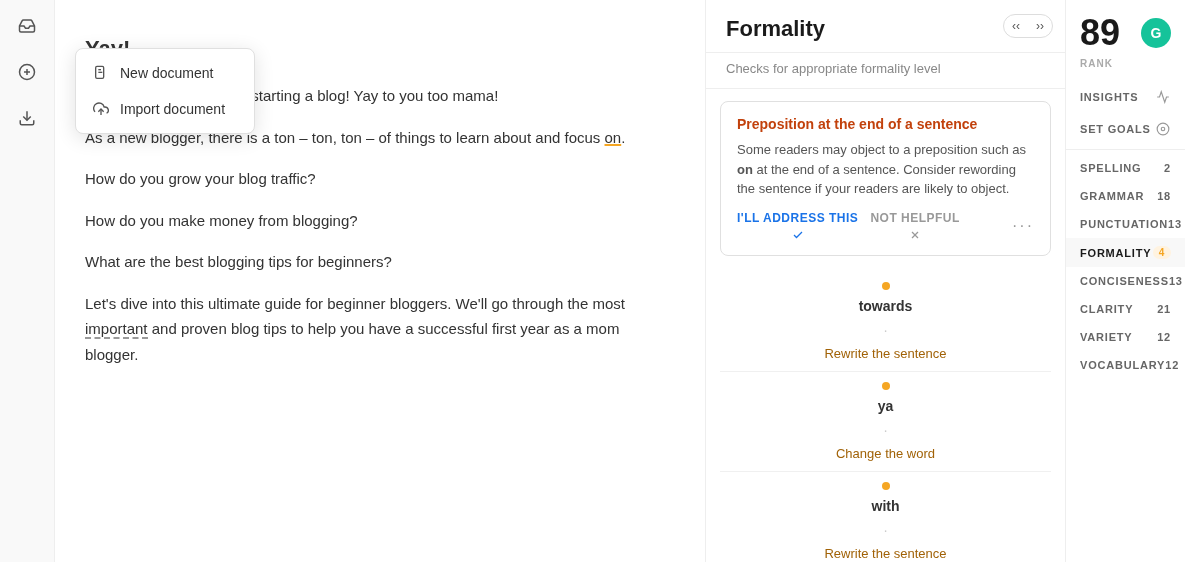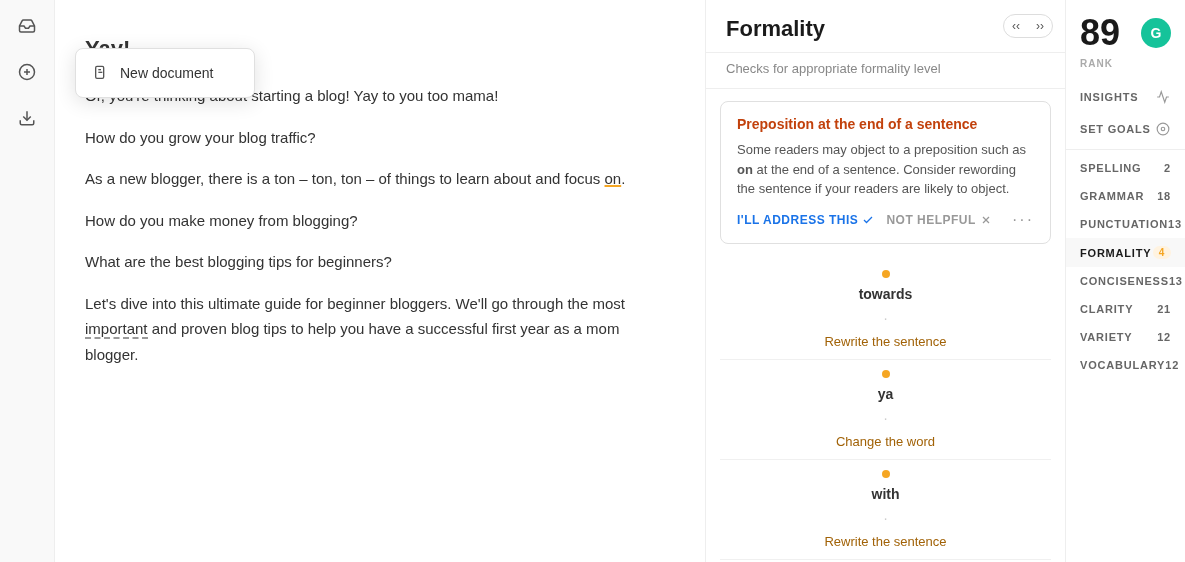--- a/index.html
+++ b/index.html
@@ -159,20 +159,21 @@
     .action-link {
       font-size: 12px;
       font-weight: 600;
       color: #1a73e8;
       cursor: pointer;
       display: flex;
       align-items: center;
       gap: 4px;
       text-transform: uppercase;
       letter-spacing: 0.5px;
+      flex-direction: column;
     }
     .action-link.dismiss { color: #999; }
     .action-dots {
       margin-left: auto;
       color: #999;
       cursor: pointer;
       font-size: 16px;
       letter-spacing: 2px;
     }
     .trash-icon {
@@ -337,27 +338,37 @@
     <div class="dropdown-item">
       <div class="dropdown-item-icon">
         <svg width="16" height="16" viewBox="0 0 24 24" fill="none" stroke="#555" stroke-width="2">
           <rect x="4" y="2" width="12" height="18" rx="2"></rect>
           <line x1="8" y1="7" x2="12" y2="7"></line>
           <line x1="8" y1="11" x2="14" y2="11"></line>
         </svg>
       </div>
       <span>New document</span>
     </div>
+    <div class="dropdown-item">
+      <div class="dropdown-item-icon">
+        <svg width="16" height="16" viewBox="0 0 24 24" fill="none" stroke="#555" stroke-width="2">
+          <polyline points="16 16 12 12 8 16"></polyline>
+          <line x1="12" y1="12" x2="12" y2="21"></line>
+          <path d="M20.39 18.39A5 5 0 0018 9h-1.26A8 8 0 103 16.3"></path>
+        </svg>
+      </div>
+      <span>Import document</span>
+    </div>
   </div>
 
   <div class="text-content">
     <p style="font-size:22px; font-weight:600; margin-top:0;">Yay!</p>
     <p>Or, you're thinking about starting a blog! Yay to you too mama!</p>
+    <p>As a new blogger, there is a ton – ton, ton – of things to learn about and focus <span class="underline-yellow">on</span>.</p>
     <p>How do you grow your blog traffic?</p>
-    <p>As a new blogger, there is a ton – ton, ton – of things to learn about and focus <span class="underline-yellow">on</span>.</p>
     <p>How do you make money from blogging?</p>
     <p>What are the best blogging tips for beginners?</p>
     <p>Let's dive into this ultimate guide for beginner bloggers. We'll go through the most <span class="underline-dashed">important</span> and proven blog tips to help you have a successful first year as a mom blogger.</p>
   </div>
 </div>
 
 <div class="right-panel">
 
   <div style="position: absolute; top: 14px; right: 132px; display: flex; align-items: center;">
     <div class="nav-arrows">

